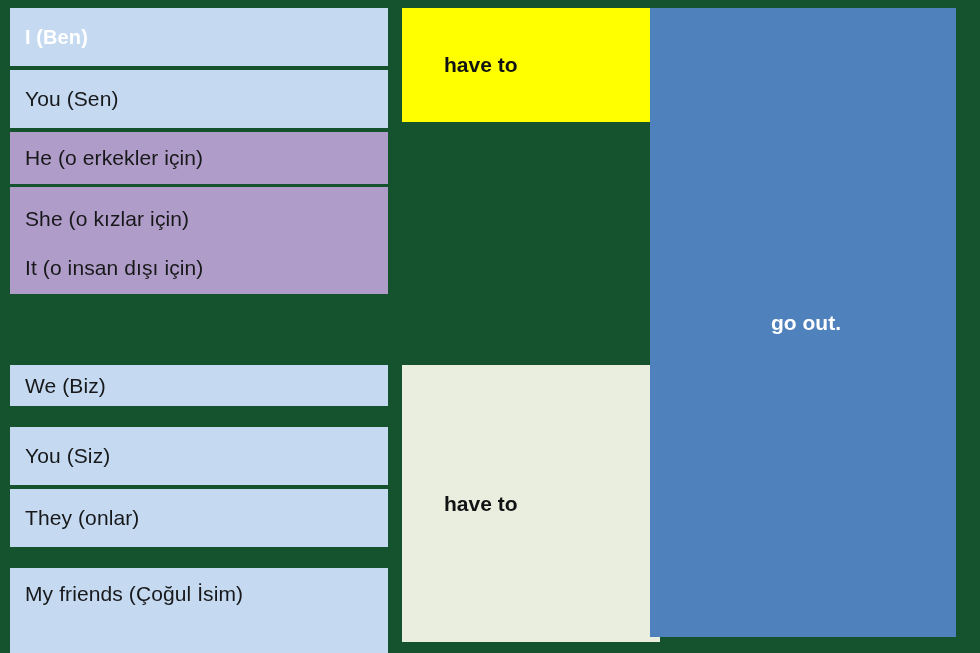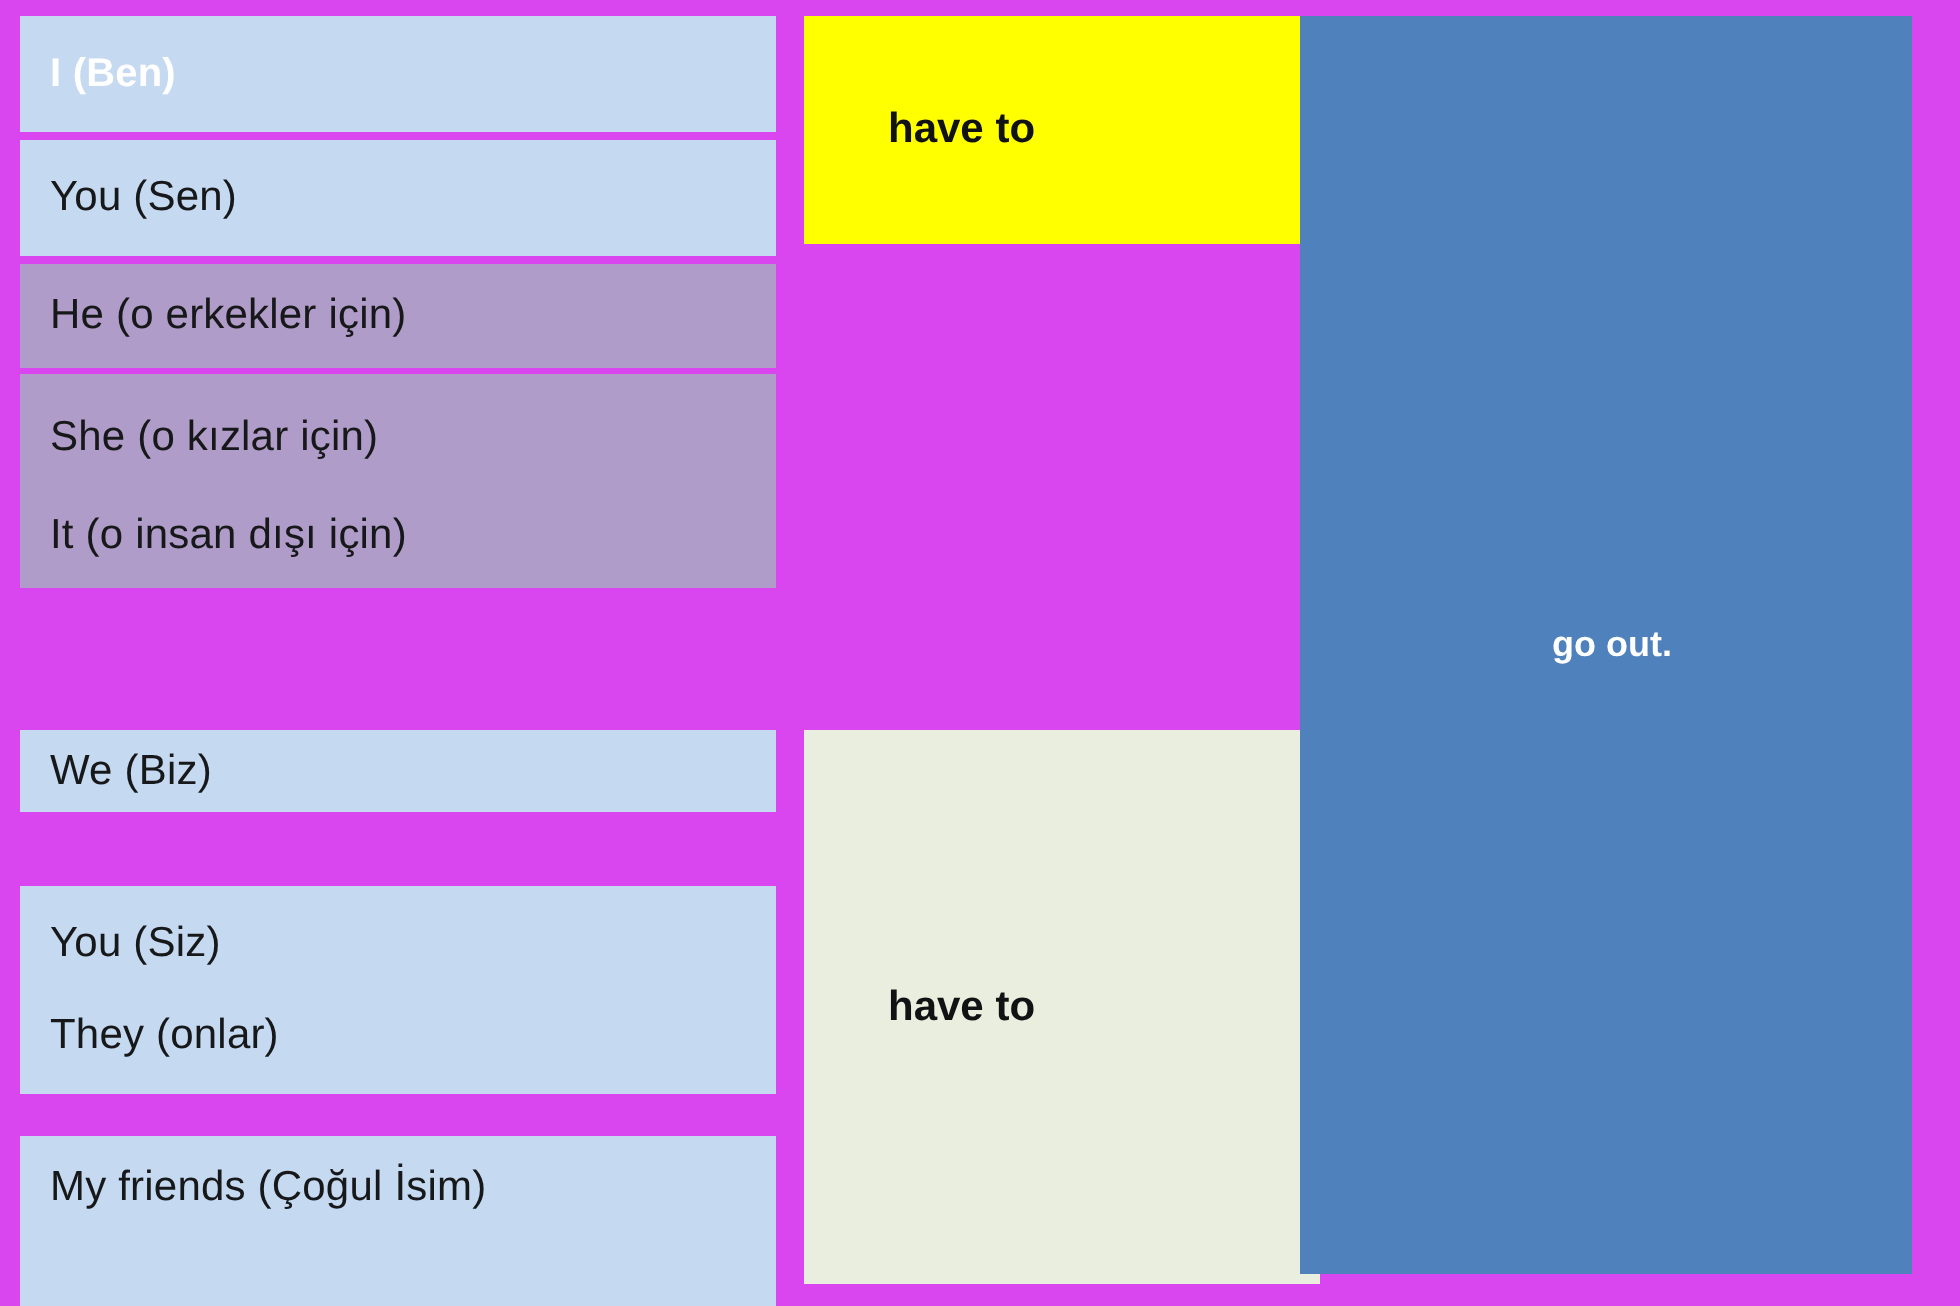--- a/index.html
+++ b/index.html
@@ -5,21 +5,21 @@
   * { margin:0; padding:0; box-sizing:border-box; }
   html, body {
     width:980px; height:653px;
     background:#000000;
     font-family:"Liberation Sans", sans-serif;
     overflow:hidden;
   }
   #slide {
     position:relative;
     width:980px; height:653px;
-    background:#d946ef;
+    background:#14532d;
   }
 
   
   #subject-col {
     position:absolute;
     left:10px; top:8px;
     width:378px; height:634px;
   }
   .subject-row {
     position:absolute;
@@ -59,21 +59,21 @@
   #predicate-col {
     position:absolute;
     left:650px; top:8px;
     width:306px; height:629px;
     background:#4f81bd;
     display:flex;
     align-items:center;
     justify-content:center;
   }
   #predicate-text {
-    font-size:18px;
+    font-size:21px;
     font-weight:bold;
     color:#ffffff;
     padding-left:6px;
   }
 </style>
 </head>
 <body>
 
 <div id="slide">
 
@@ -97,21 +97,21 @@
 
     <div class="subject-row purple" style="top:234px;height:52px;">
       <span>It (o insan dışı için)</span>
     </div>
 
 
     <div class="subject-row blue" style="top:357px;height:41px;">
       <span>We (Biz)</span>
     </div>
 
-    <div class="subject-row blue" style="top:419px;height:58px;margin-top:16px;">
+    <div class="subject-row blue" style="top:419px;height:58px;">
       <span>You (Siz)</span>
     </div>
 
     <div class="subject-row blue" style="top:481px;height:58px;">
       <span>They (onlar)</span>
     </div>
 
     <div class="subject-row blue" style="top:560px;height:91px;align-items:flex-start;padding-top:14px;">
       <span>My friends (Çoğul İsim)</span>
     </div>

